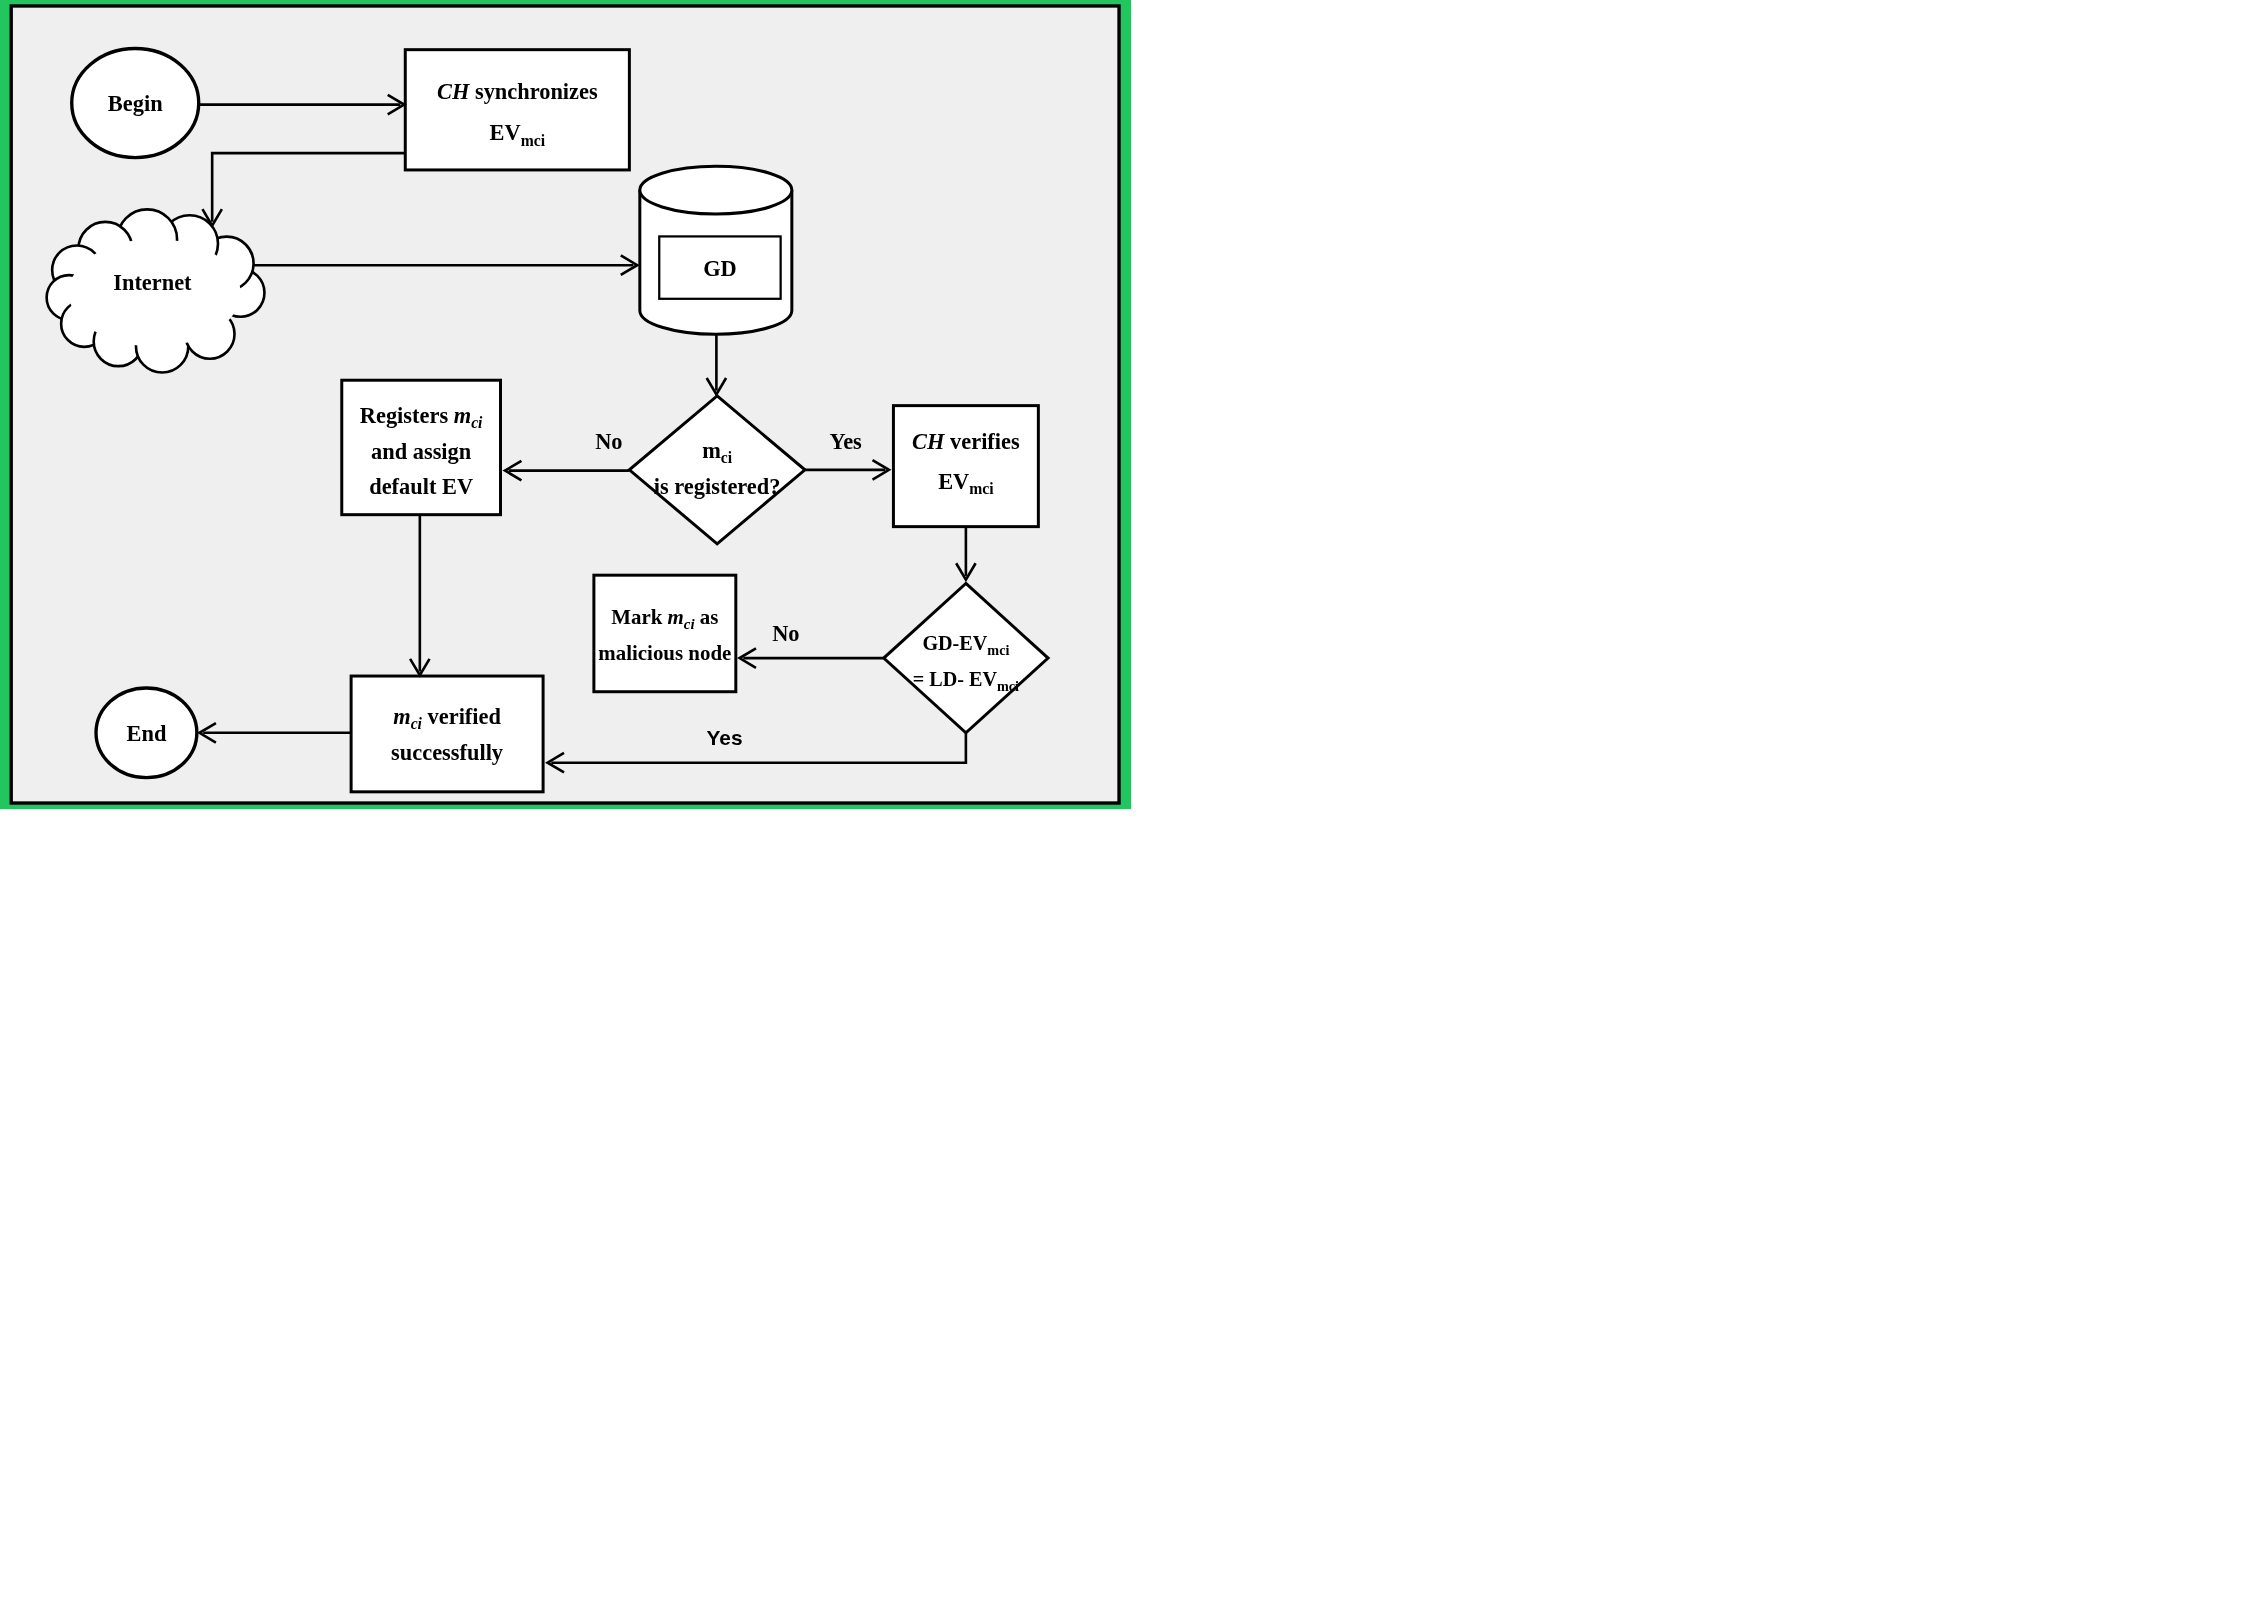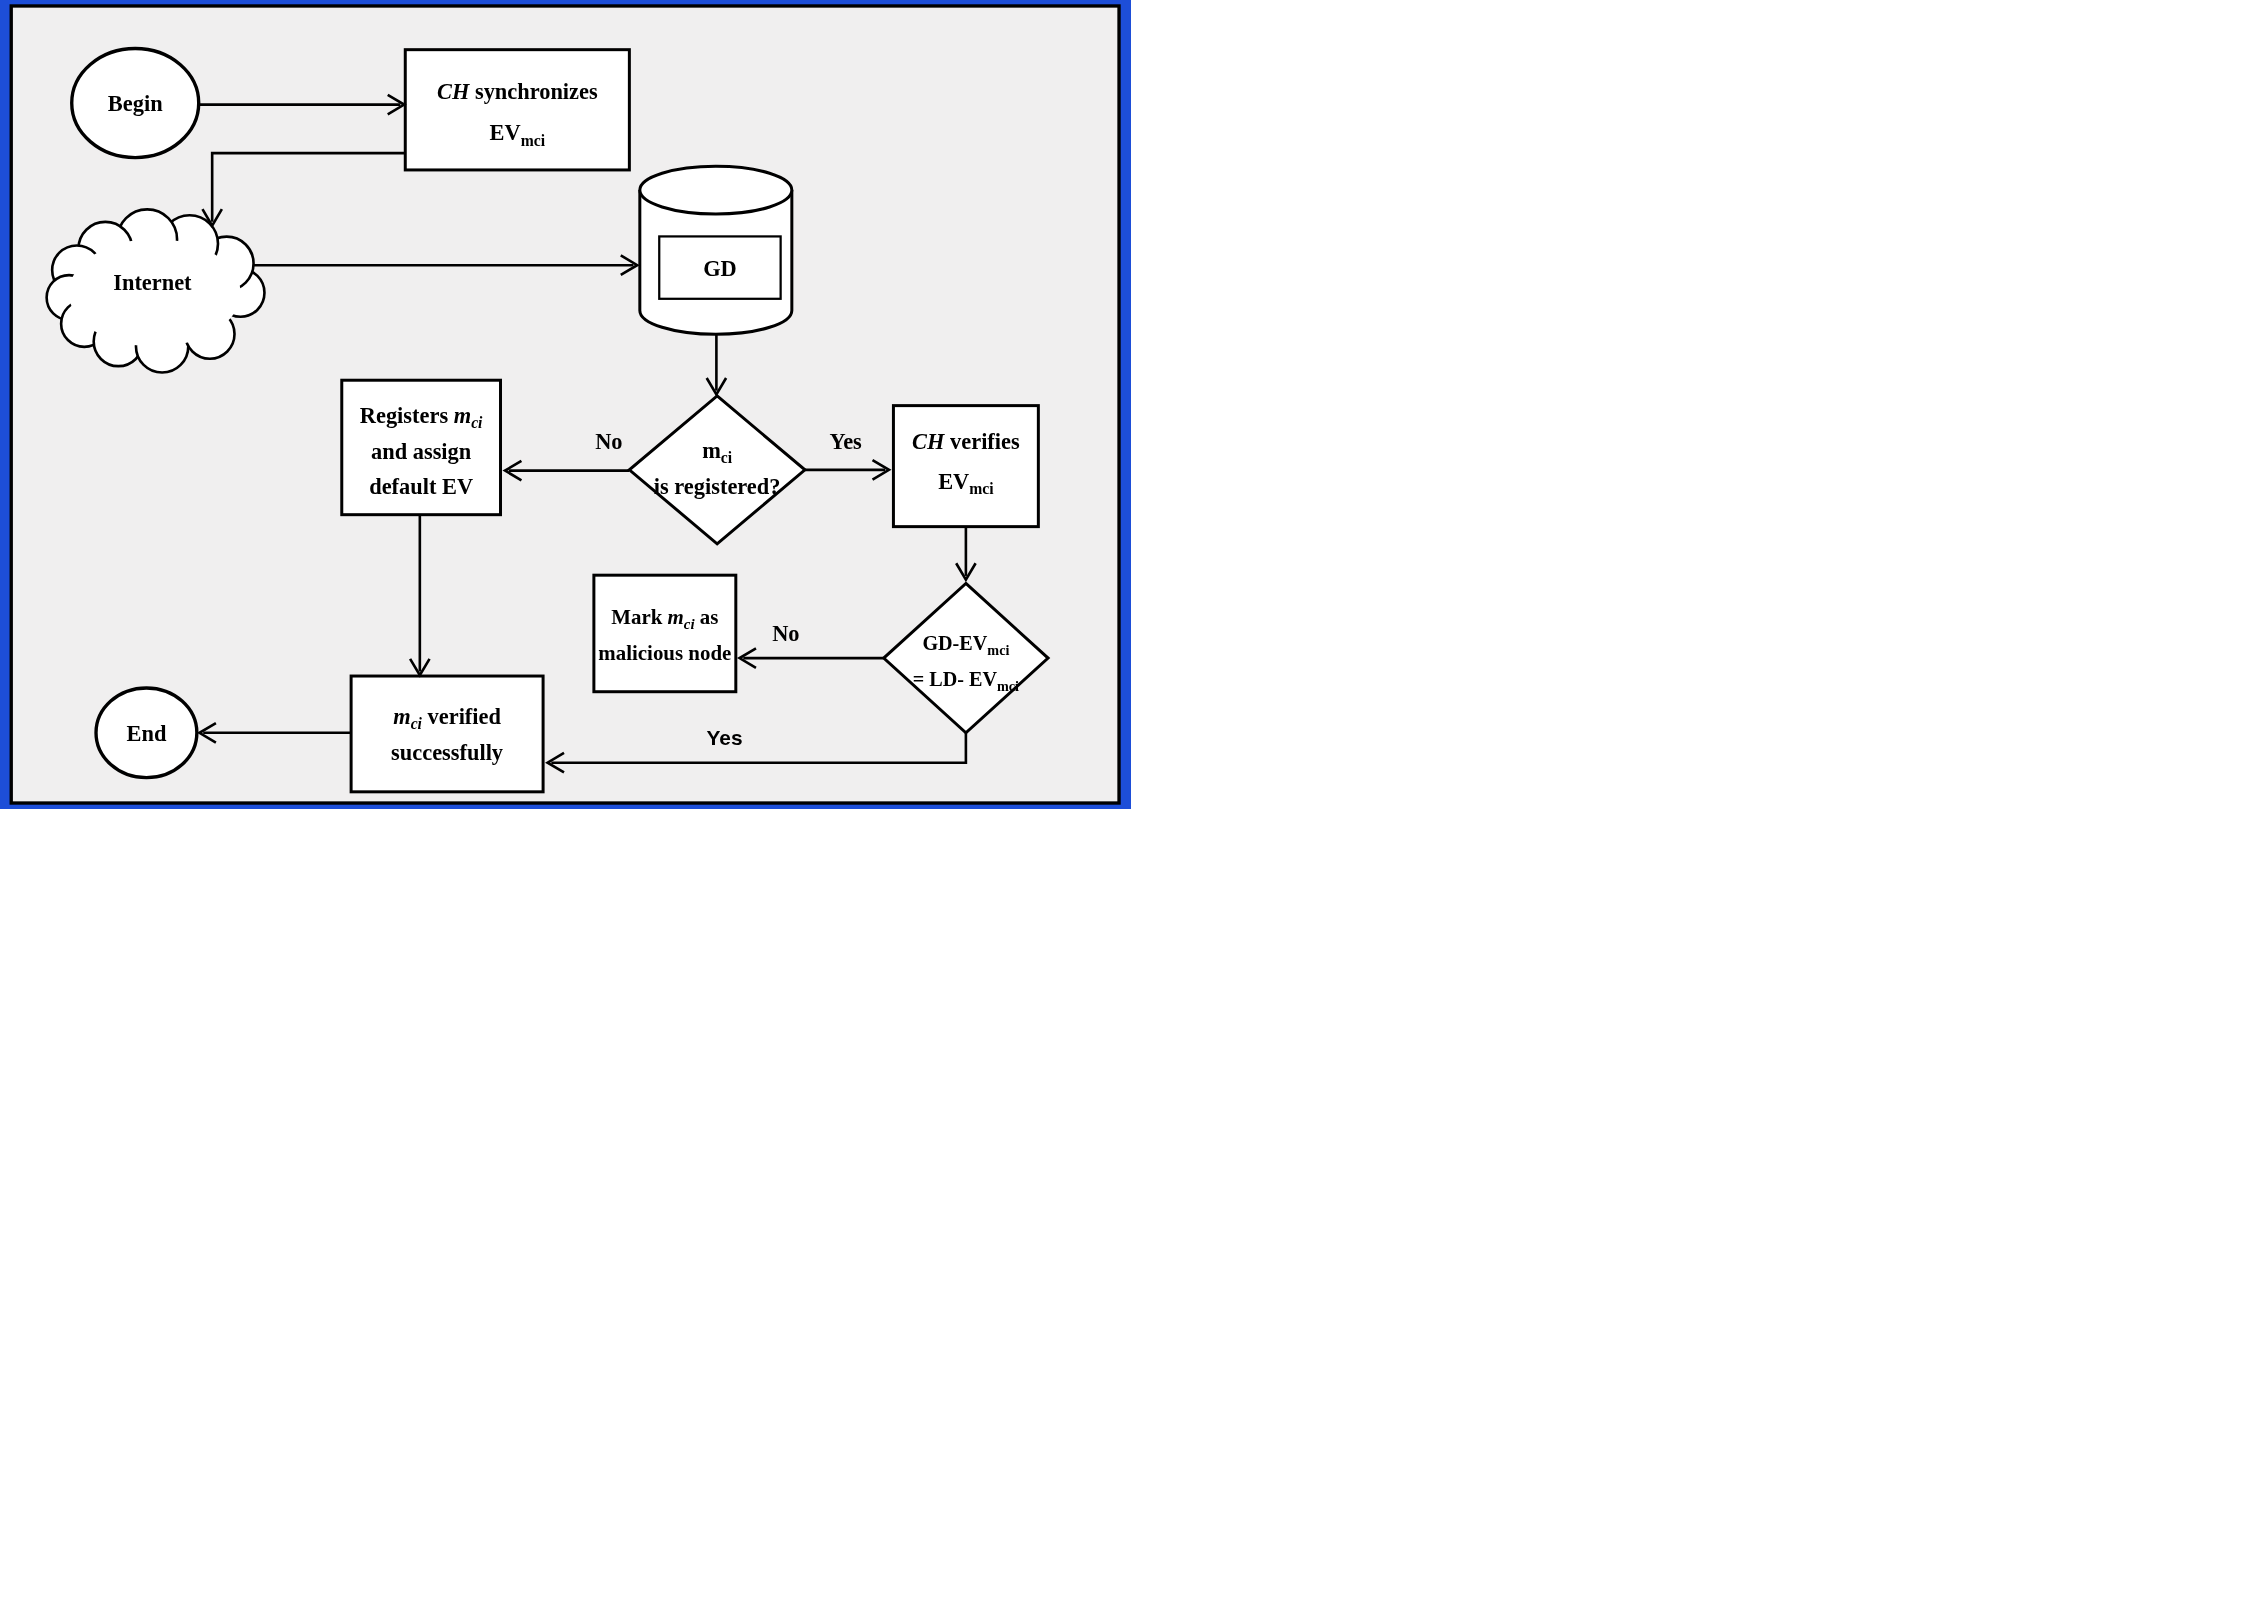--- a/index.html
+++ b/index.html
@@ -1,16 +1,16 @@
 <!DOCTYPE html>
 <html style="font-size:12px"><head>
 <meta charset="utf-8">
 <style>
   html, body { margin: 0; padding: 0; background: #ffffff; }
-  .page { width: 1131px; height: 809px; position: relative; background: #1d4ed8; text-decoration: underline; }
+  .page { width: 1131px; height: 809px; position: relative; background: #22c55e; text-decoration: underline; }
   svg { display: block; }
   .shape  { fill: #ffffff; stroke: #000000; stroke-width: 4; }
   .oval   { fill: #ffffff; stroke: #000000; stroke-width: 4.5; }
   .frame  { fill: #f0efef; stroke: #000000; stroke-width: 4.5; }
   .line   { fill: none; stroke: #000000; stroke-width: 3.5; }
   .head   { fill: none; stroke: #000000; stroke-width: 3.5; stroke-linejoin: miter; }
   .cloudb { fill: #ffffff; stroke: #000000; stroke-width: 3.5; }
   .cover  { fill: #ffffff; stroke: none; }
   .inner  { fill: #ffffff; stroke: #000000; stroke-width: 3; }
   text {

